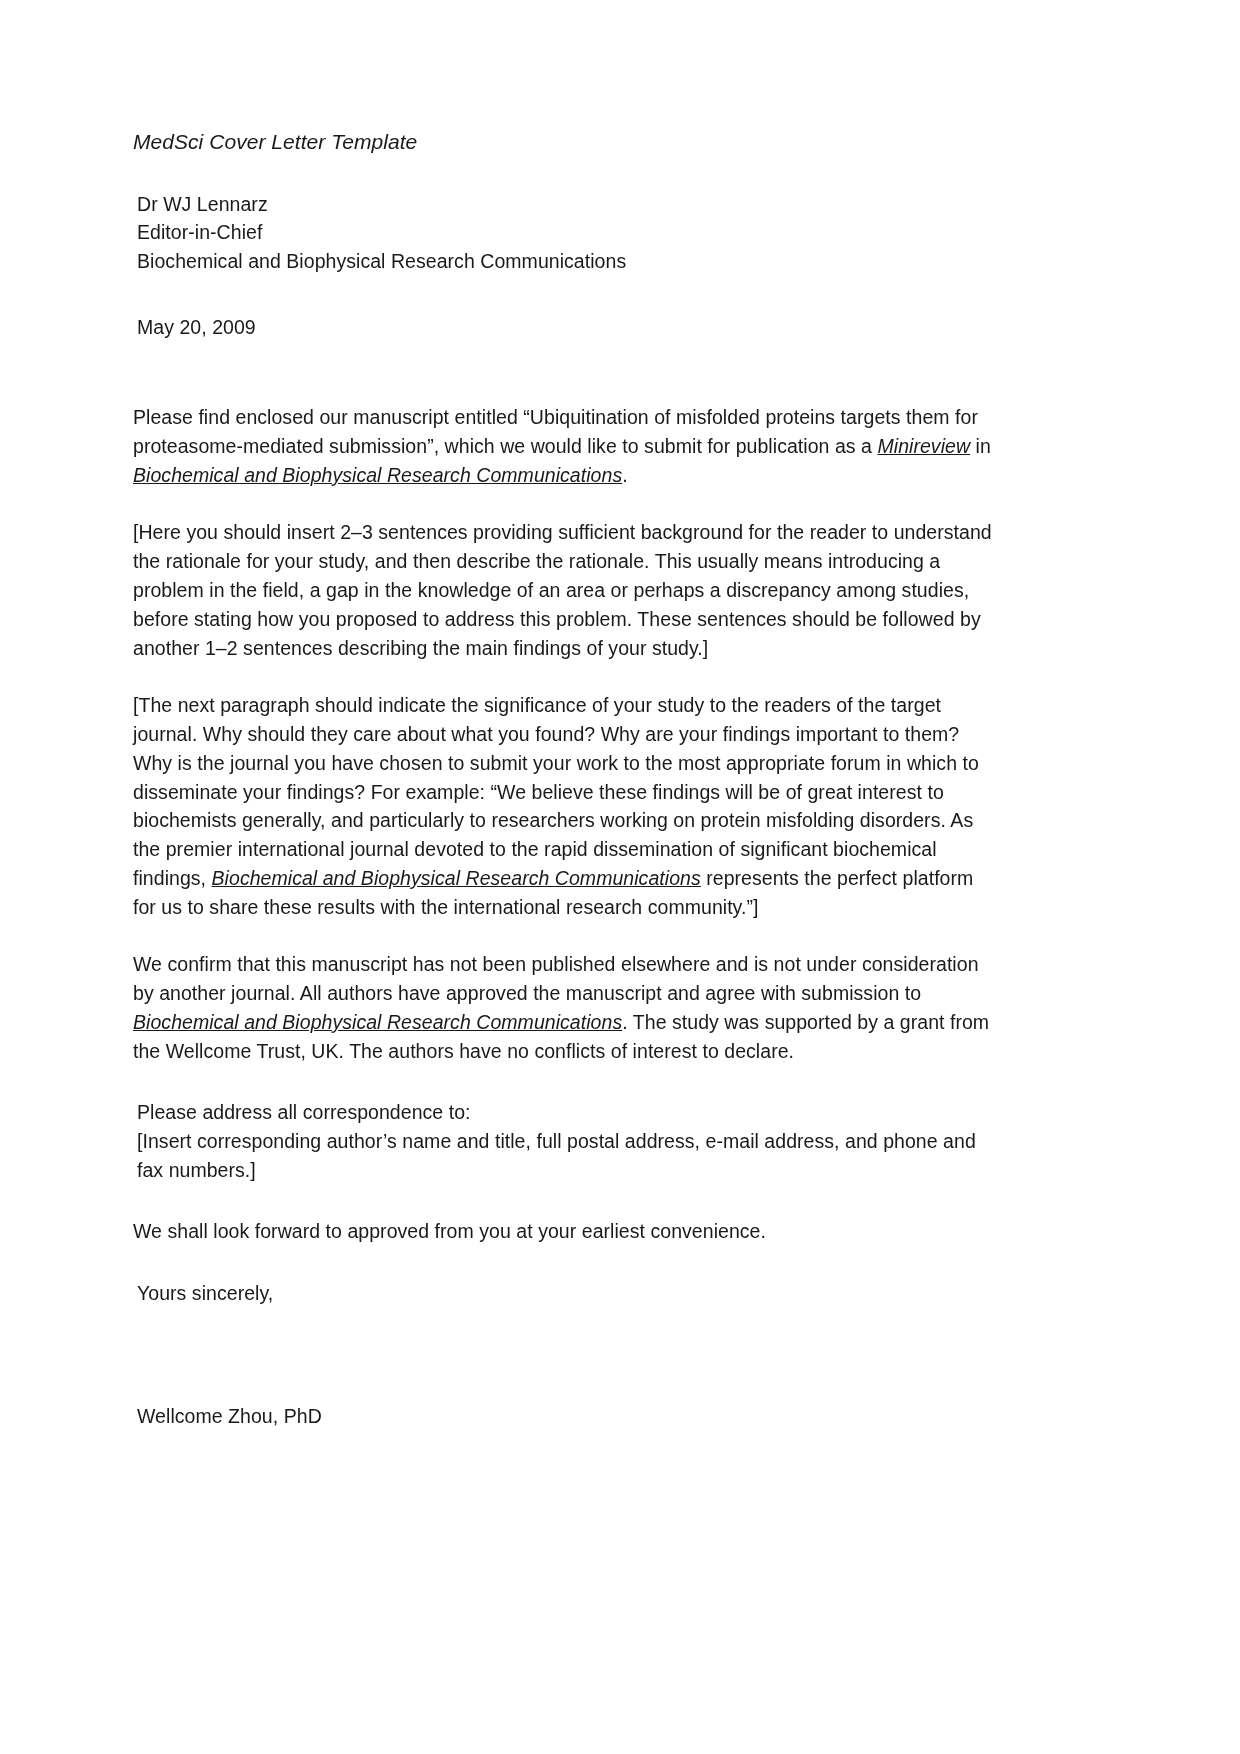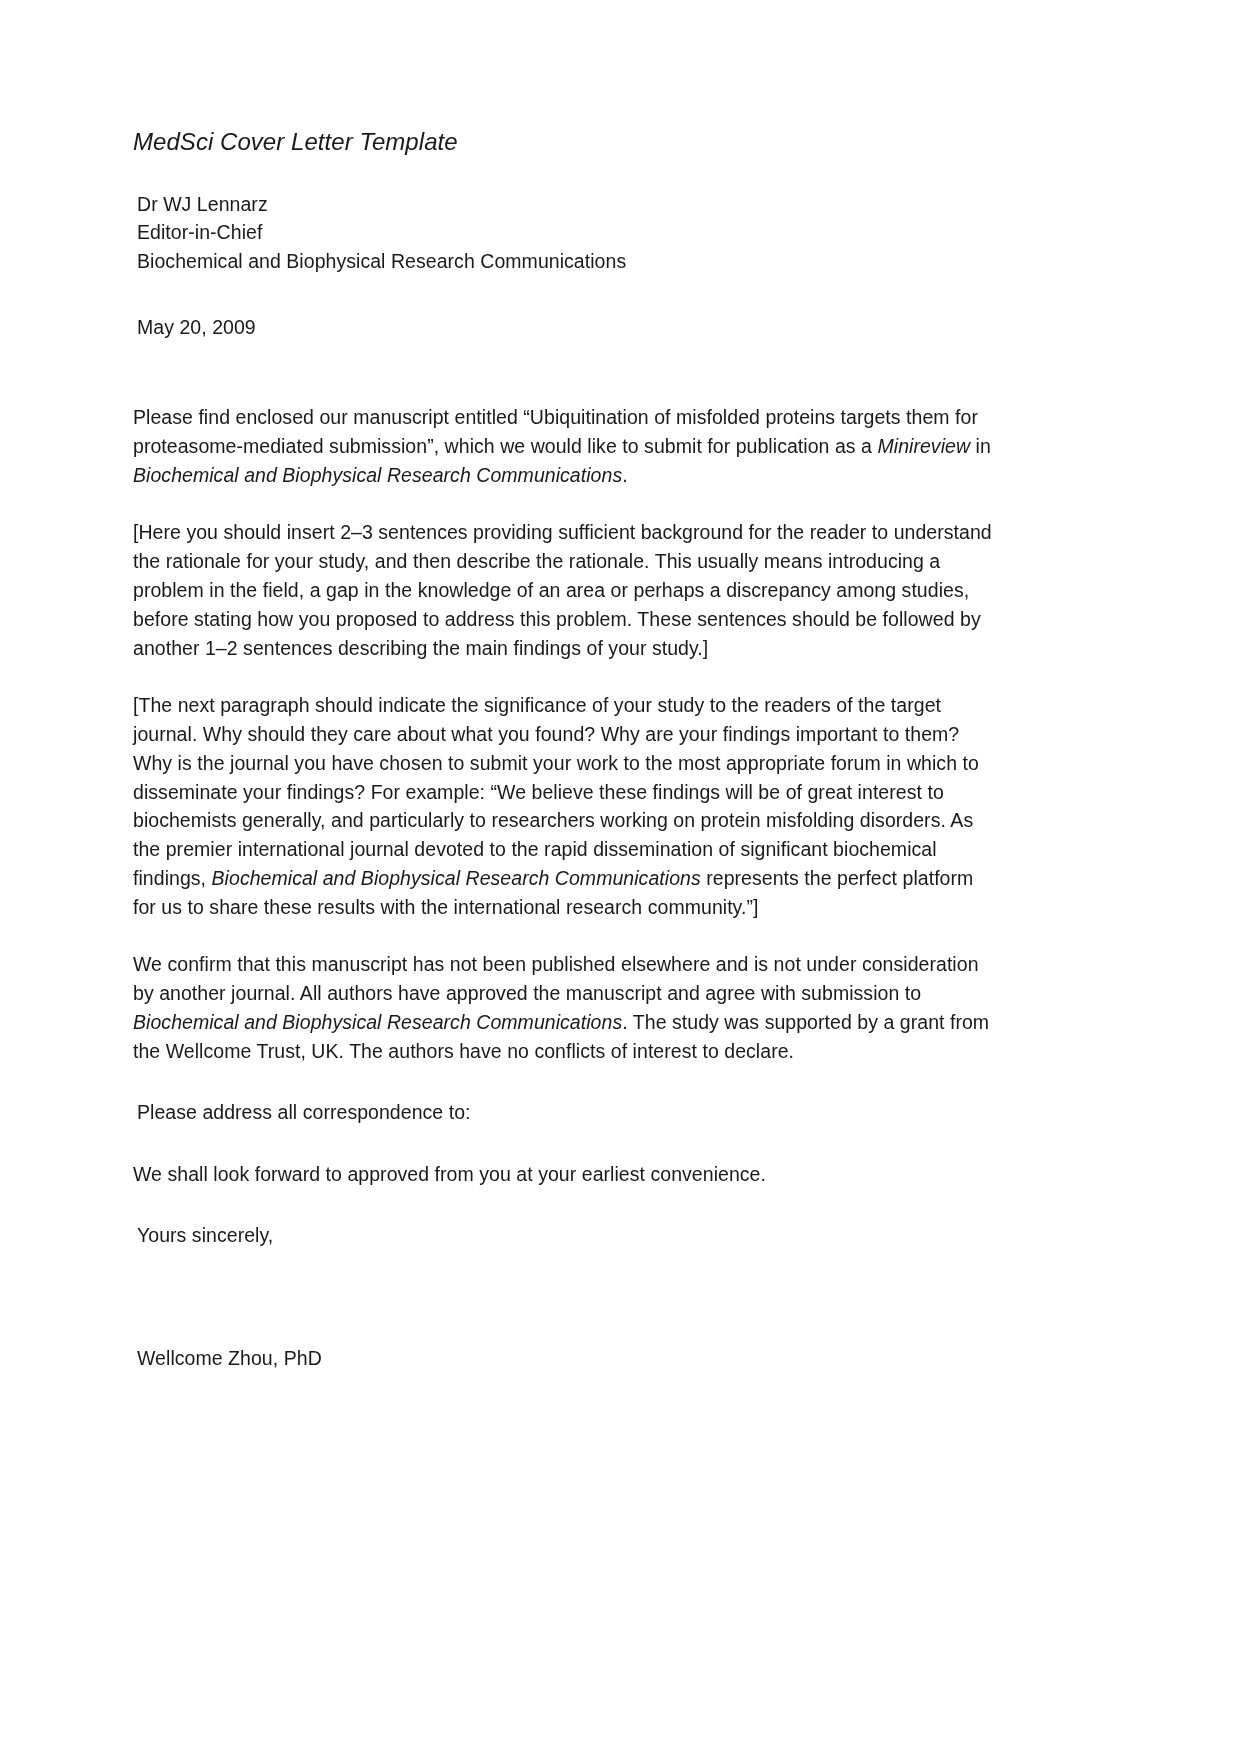--- a/index.html
+++ b/index.html
@@ -28,34 +28,35 @@
     text-align: left;
   }
   .block {
     margin: 4px;
   }
   .gap {
     height: 28.8px;
   }
   .title-line {
     font-style: italic;
-    font-size: 24px;
+    font-size: 21px;
     line-height: 28.8px;
   }
   .line {
     display: block;
     white-space: pre-wrap;
   }
   .para {
     margin: 0;
     text-align: left;
     hyphens: none;
   }
   em.jrnl {
     font-style: italic;
+    text-decoration: underline;
   }
   .sig-gap {
     height: 86px;
   }
 </style>
 </head>
 <body>
 
 <div class="page">
   <div class="letter">
@@ -90,20 +91,21 @@
     <p class="para"><span>[The next paragraph should indicate the significance of your study to the readers of the target journal. Why should they care about what you found? Why are your findings important to them? Why is the journal you have chosen to submit your work to the most appropriate forum in which to disseminate your findings? For example: “We believe these findings will be of great interest to biochemists generally, and particularly to researchers working on protein misfolding disorders. As the premier international journal devoted to the rapid dissemination of significant biochemical findings, </span><em class="jrnl">Biochemical and Biophysical Research Communications</em><span> represents the perfect platform for us to share these results with the international research community.”]</span></p>
 
     <div class="gap"></div>
 
     <p class="para"><span>We confirm that this manuscript has not been published elsewhere and is not under consideration by another journal. All authors have approved the manuscript and agree with submission to </span><em class="jrnl">Biochemical and Biophysical Research Communications</em><span>. The study was supported by a grant from the Wellcome Trust, UK. The authors have no conflicts of interest to declare.</span></p>
 
     <div class="gap"></div>
 
     <div class="block">
       <span class="line">Please address all correspondence to:</span>
+      <span class="line">[Insert corresponding author’s name and title, full postal address, e-mail address, and phone and fax numbers.]</span>
     </div>
 
     <div class="gap"></div>
 
     <p class="para">We shall look forward to approved from you at your earliest convenience.</p>
 
     <div class="gap"></div>
 
     <div class="block">Yours sincerely,</div>
 

